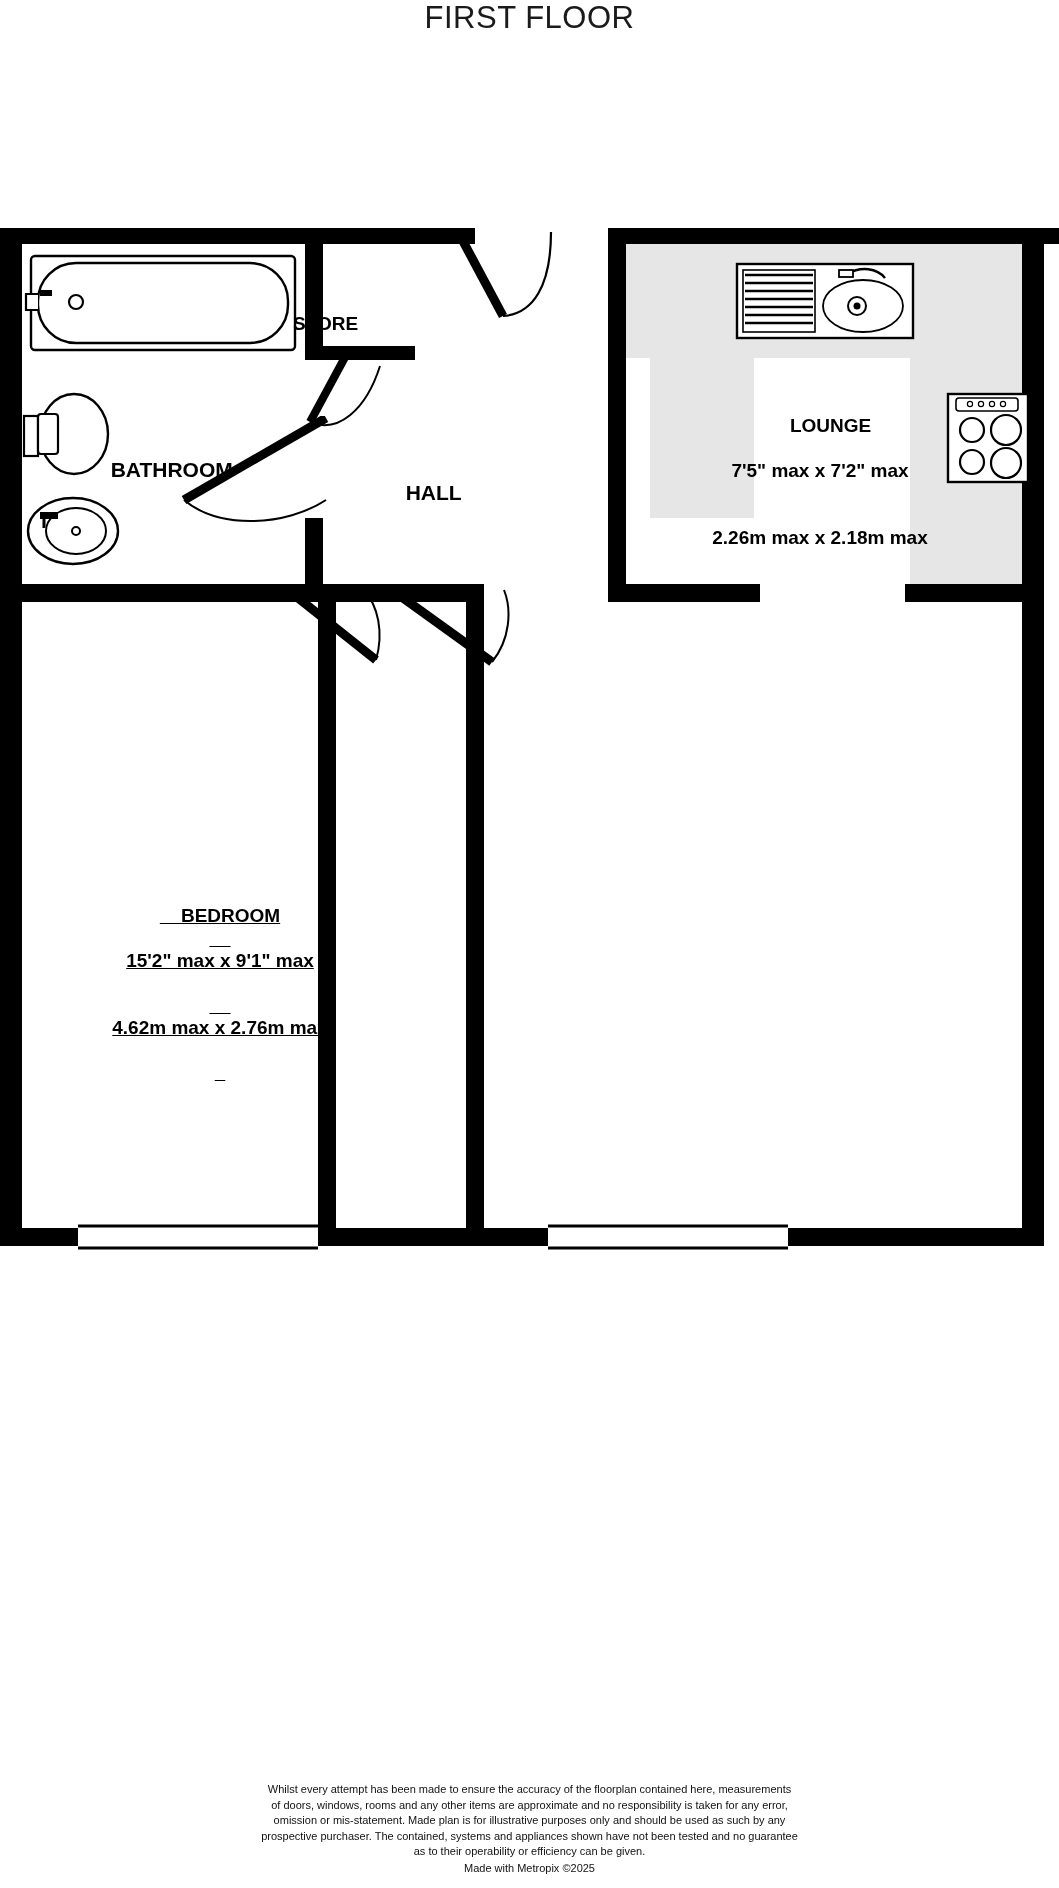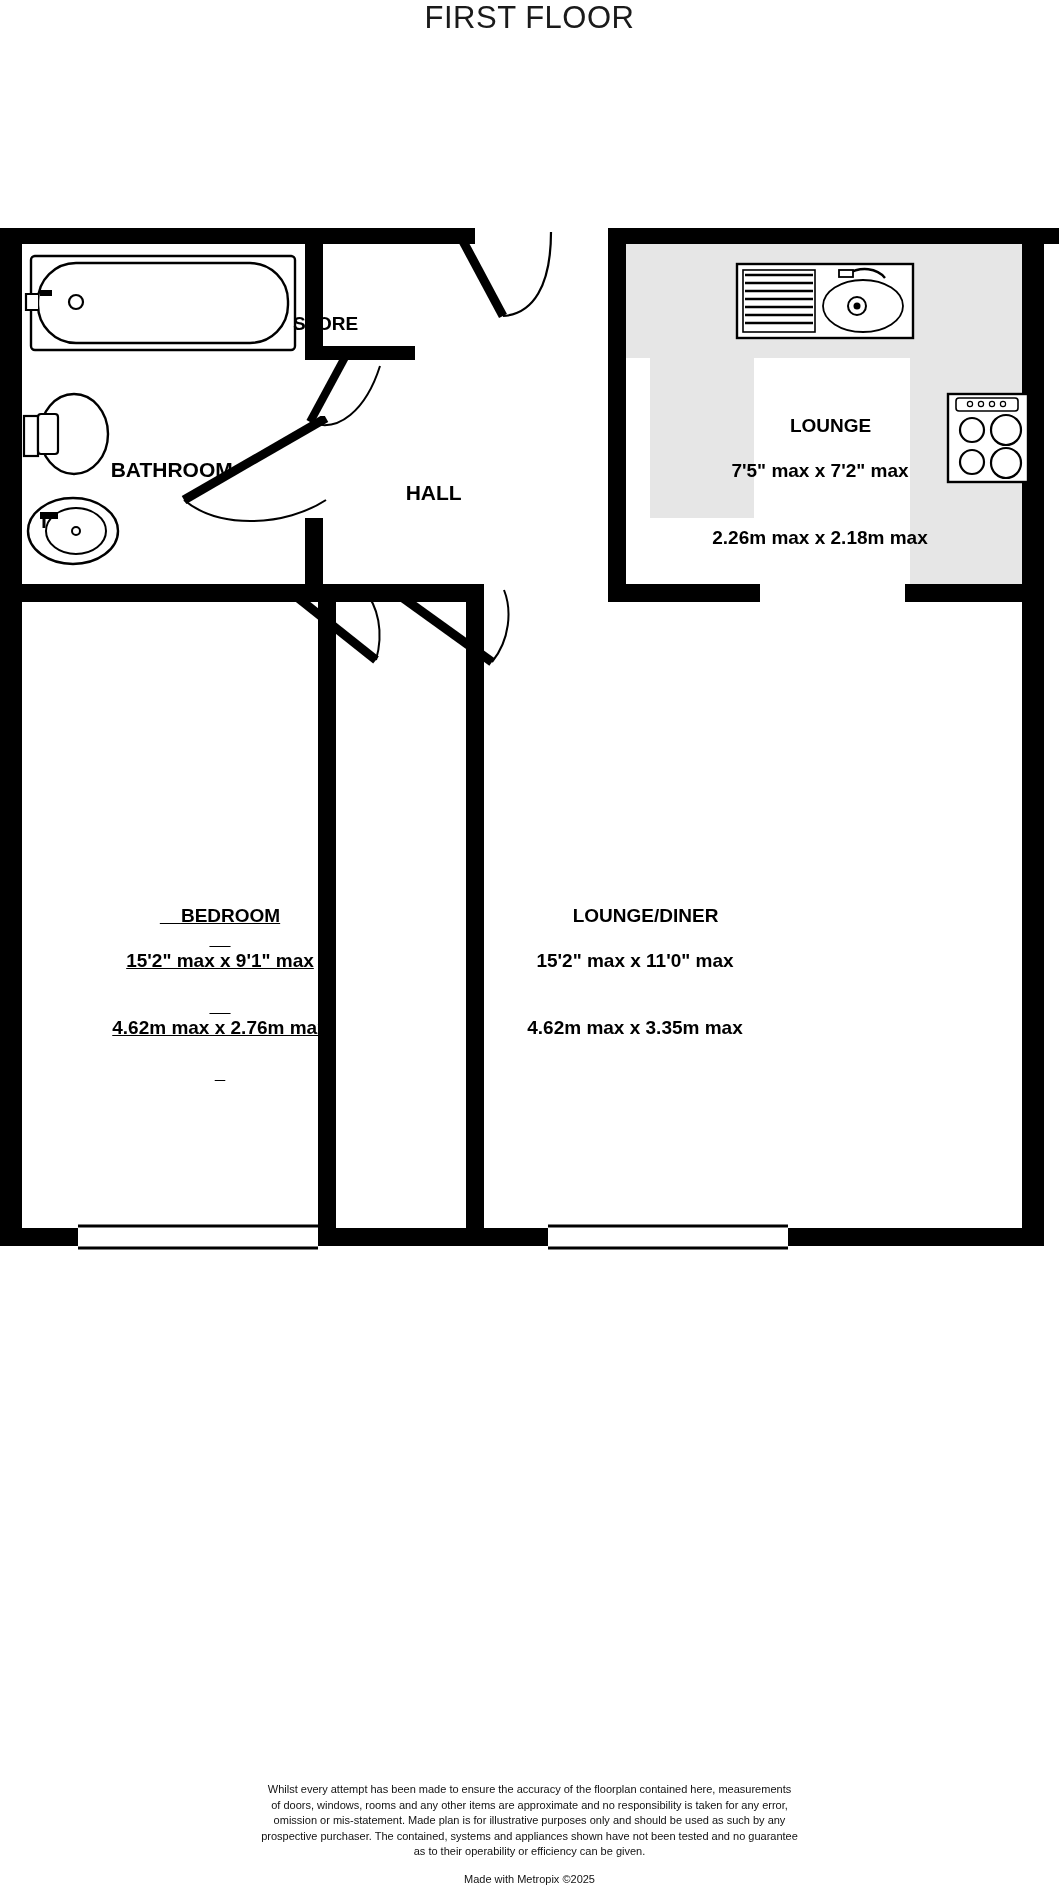--- a/index.html
+++ b/index.html
@@ -93,21 +93,21 @@
     left: 0;
     top: 1782px;
     width: 1059px;
     text-align: center;
     font-size: 11px;
     line-height: 1.42;
     color: #111111;
   }
   .disclaimer .made {
     display: block;
-    margin-top: 12px;
+    margin-top: 1px;
   }
 </style>
 </head>
 <body>
 
 <div class="floor-title">FIRST FLOOR</div>
 
 <div class="plan">
 
   <div class="room-fill" style="left:20px; top:12px; width:300px; height:352px;"></div>
@@ -256,25 +256,20 @@
     <span class="dims">7'5" max x 7'2" max</span>
     <span class="dims">2.26m max x 2.18m max</span>
   </div>
 
   <div class="label room" style="left:50px; top:655px; width:340px;text-decoration:underline;">
     <span>BEDROOM</span>
     <span class="dims">15'2" max x 9'1" max</span>
     <span class="dims">4.62m max x 2.76m max</span>
   </div>
 
-  <div class="label room" style="left:460px; top:655px; width:350px;">
-    <span>LOUNGE/DINER</span>
-    <span class="dims">15'2" max x 11'0" max</span>
-    <span class="dims">4.62m max x 3.35m max</span>
-  </div>
 
 </div>
 
 <div class="disclaimer">
   <span>Whilst every attempt has been made to ensure the accuracy of the floorplan contained here, measurements</span><br>
   <span>of doors, windows, rooms and any other items are approximate and no responsibility is taken for any error,</span><br>
   <span>omission or mis-statement. Made plan is for illustrative purposes only and should be used as such by any</span><br>
   <span>prospective purchaser. The contained, systems and appliances shown have not been tested and no guarantee</span><br>
   <span>as to their operability or efficiency can be given.</span>
   <span class="made">Made with Metropix ©2025</span>

